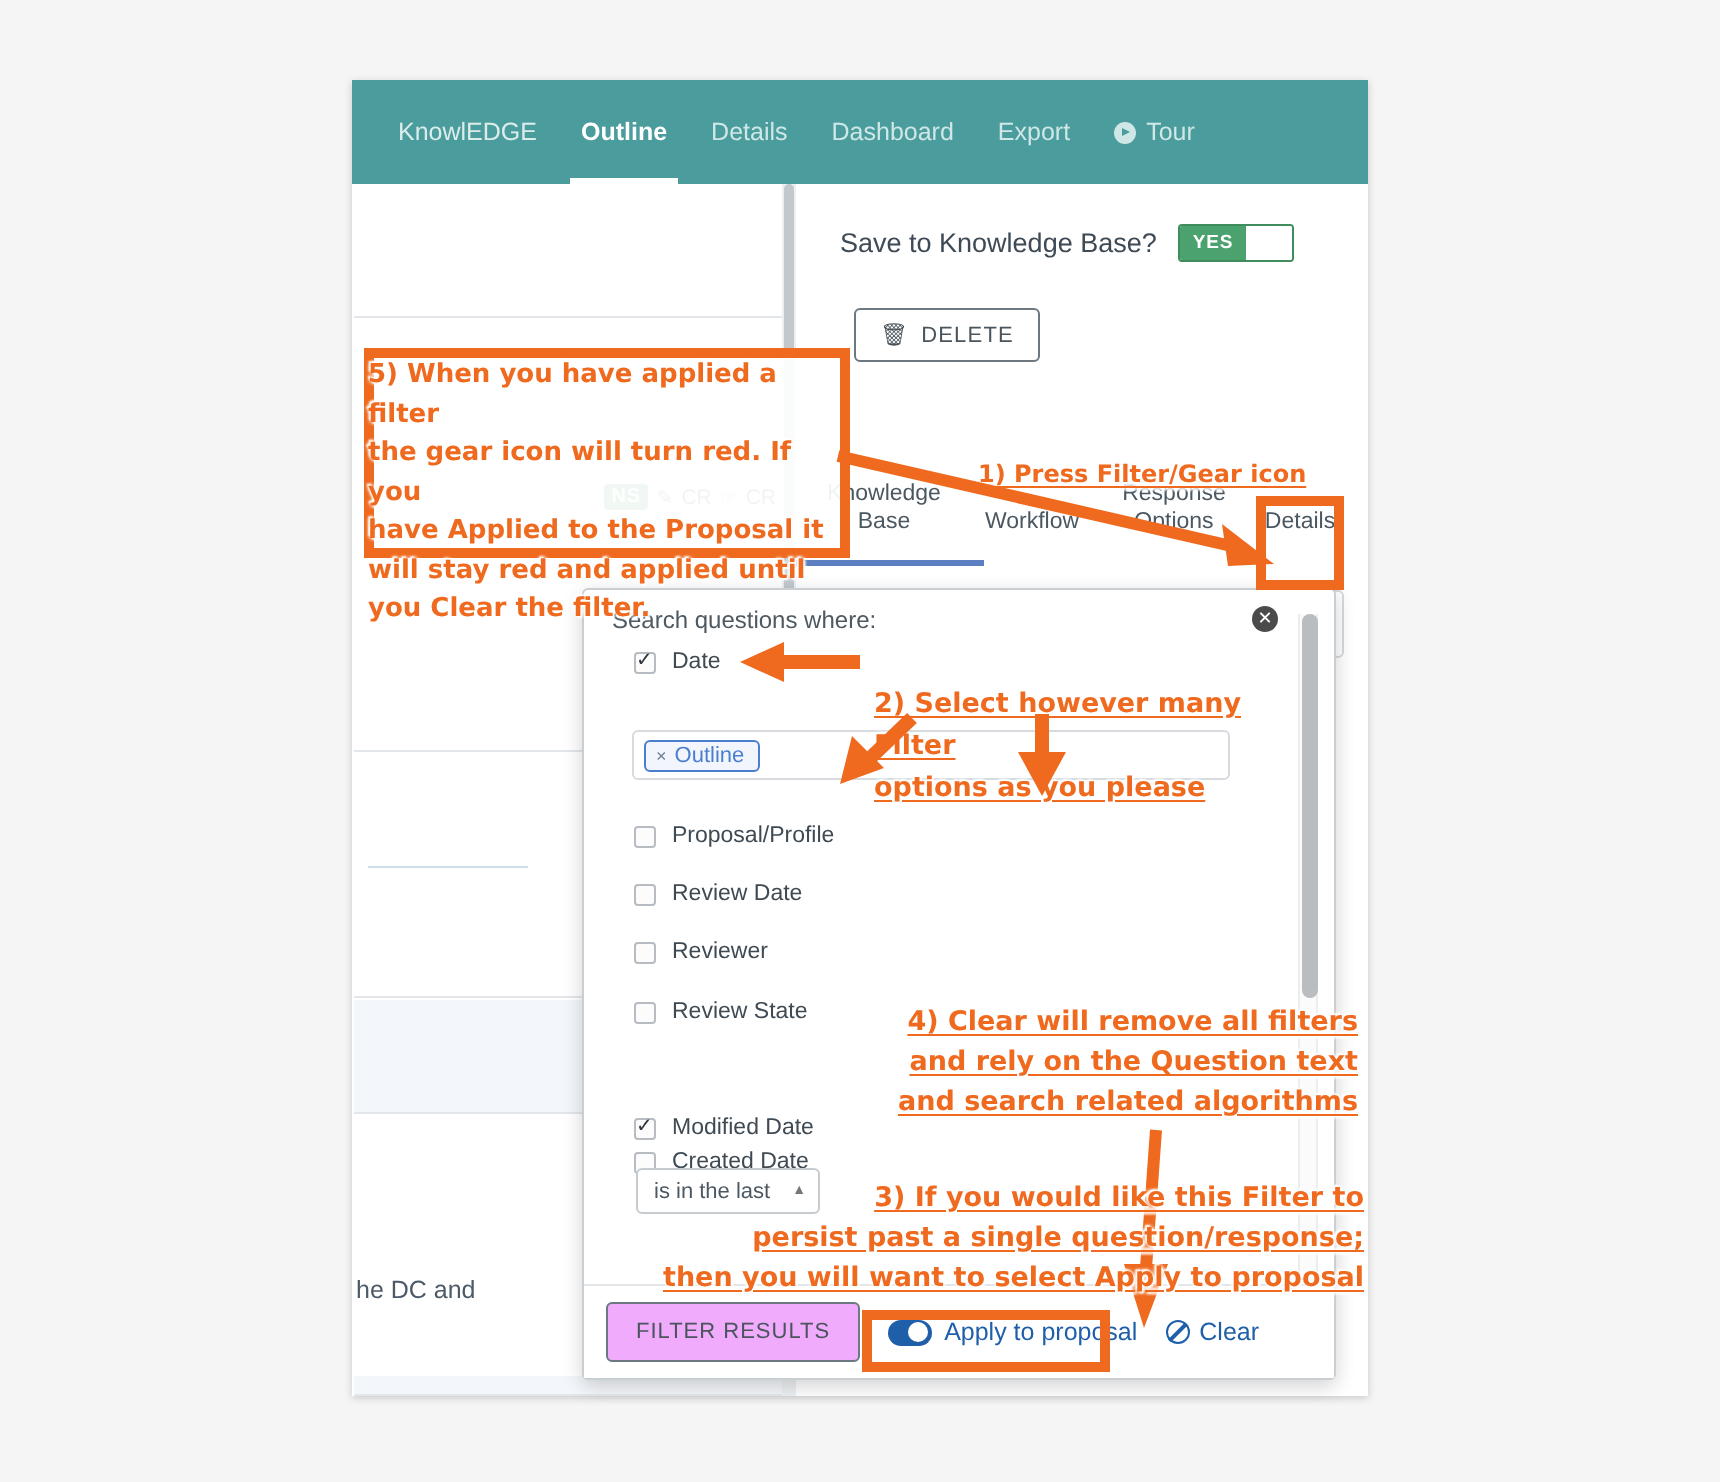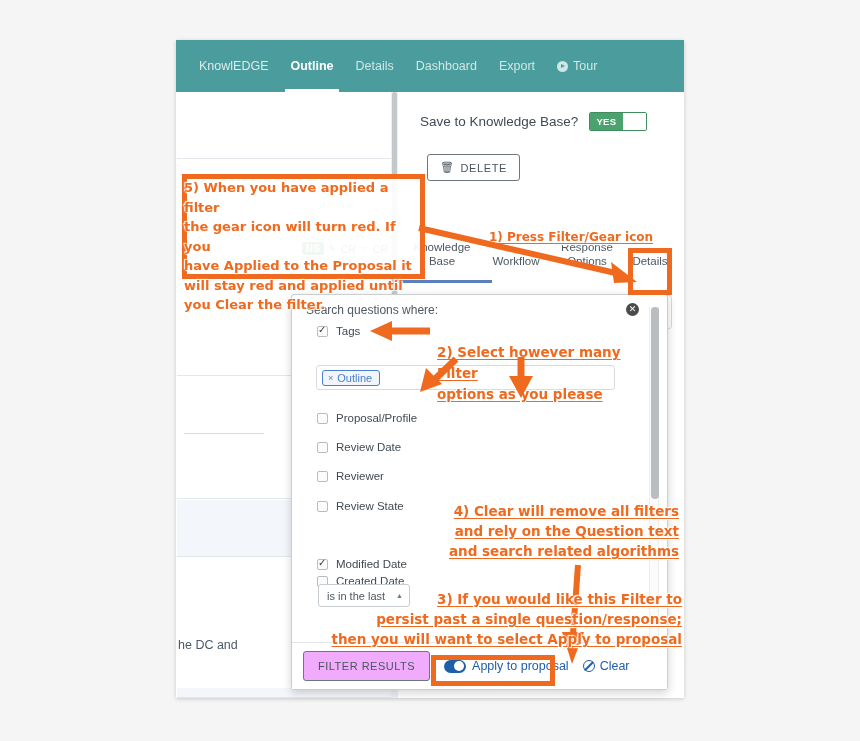--- a/index.html
+++ b/index.html
@@ -399,21 +399,21 @@
 
     <div class="fp-title">Search questions where:</div>
     <div class="fp-close">✕</div>
 
     <div class="fp-scroll">
       <div class="fp-scroll-thumb"></div>
     </div>
 
     <div class="chk-row" style="left:25px; top:30px;">
       <span class="chk on"></span>
-      <span class="chk-label">Tags</span>
+      <span class="chk-label">Date</span>
     </div>
 
     <div class="chk-row" style="left:25px; top:117px;align-items:center;">
       <span class="chk"></span>
       <span class="chk-label">Proposal/Profile</span>
     </div>
     <div class="chk-row" style="left:25px; top:146px;">
       <span class="chk"></span>
       <span class="chk-label">Review Date</span>
     </div>

